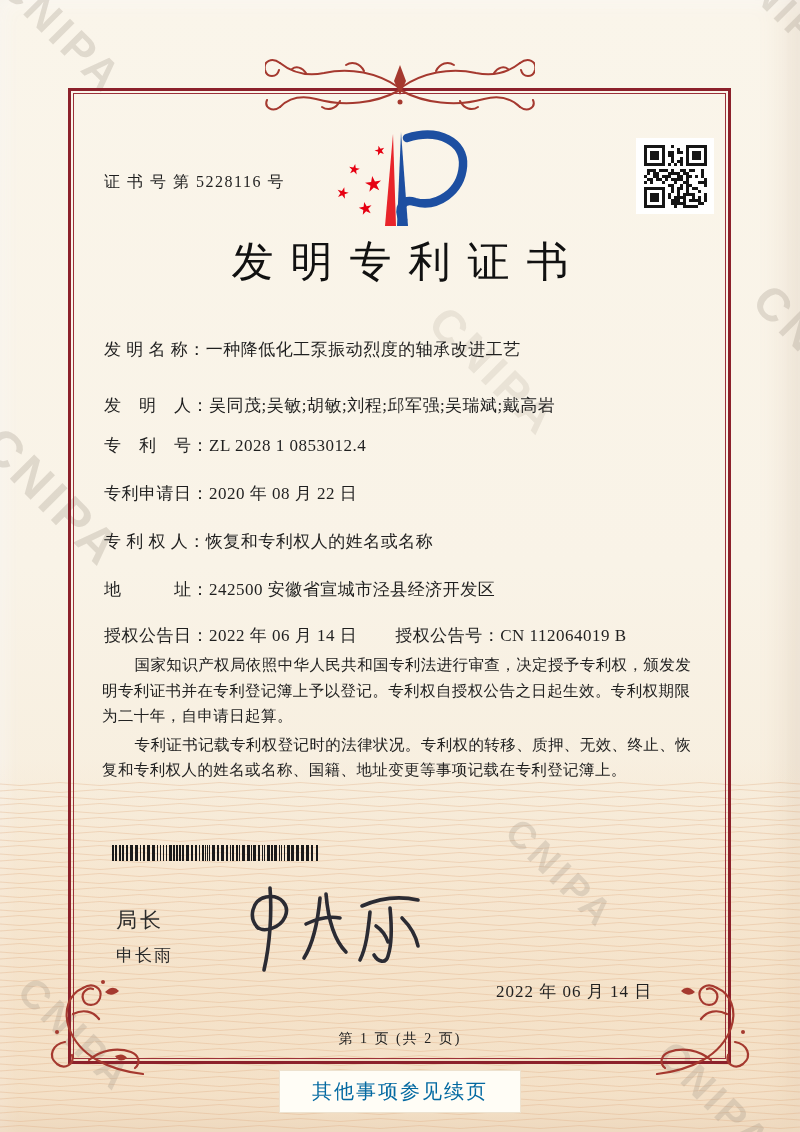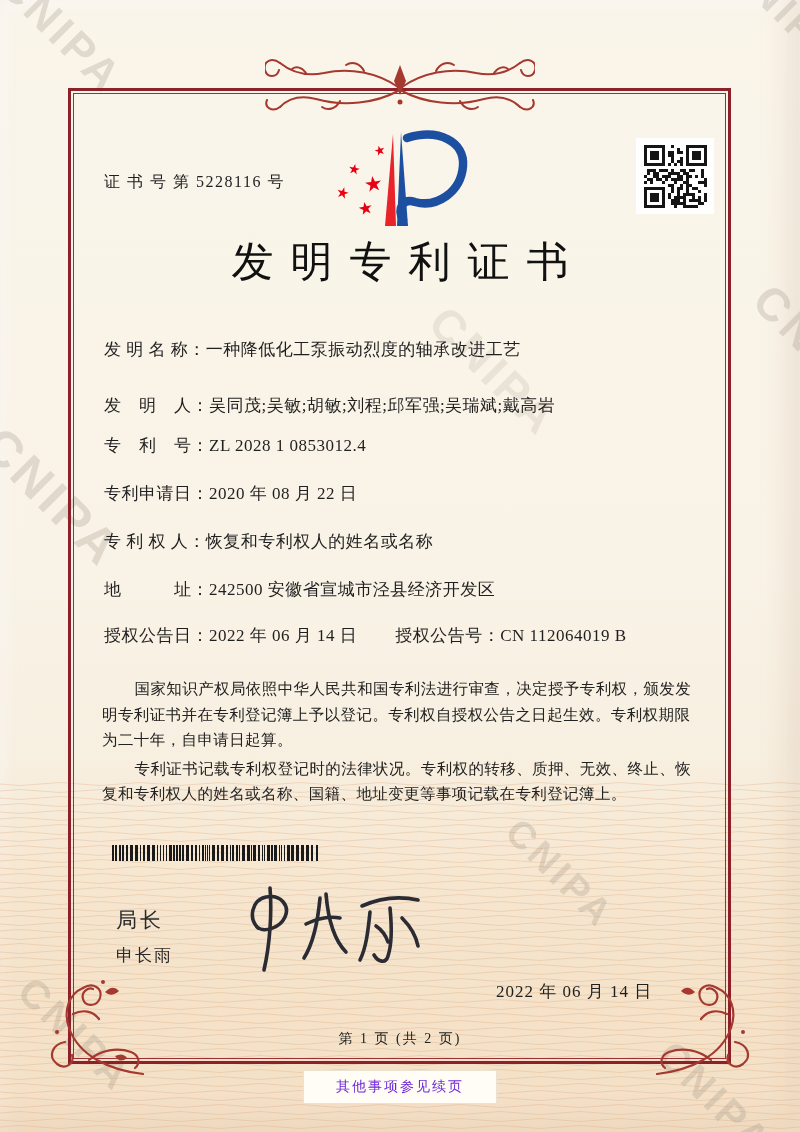--- a/index.html
+++ b/index.html
@@ -36,32 +36,32 @@
   .qr-box{left:636px;top:138px;width:78px;height:76px;background:#ffffff;
     display:flex;align-items:center;justify-content:center;}
   .title{left:0;top:234px;width:100%;text-align:center;font-size:42px;font-weight:normal;
     letter-spacing:17px;padding-left:17px;box-sizing:border-box;color:#111;}
   
   .frow{position:absolute;left:104px;font-size:17px;letter-spacing:0.5px;white-space:nowrap;}
   .frow .flabel{color:#1f1f1f;}
   .frow .fvalue{color:#1f1f1f;}
   .grant-pair{margin-left:38px;}
   
-  .paras{left:102px;top:652px;width:600px;margin-top:24px;}
+  .paras{left:102px;top:652px;width:600px;}
   .paras p{margin:0 0 3px 0;text-indent:2.1em;font-size:15.5px;line-height:25.5px;letter-spacing:0.4px;color:#222;}
   
   .barcode{left:112px;top:845px;}
   
   .sig-title{left:116px;top:906px;font-size:21px;font-family:"Liberation Sans","DejaVu Sans",sans-serif;color:#2a2a2a;letter-spacing:3px;}
   .sig-name{left:116px;top:944px;font-size:17px;font-family:"Liberation Sans","DejaVu Sans",sans-serif;color:#2a2a2a;letter-spacing:2px;}
   .sign-svg{left:228px;top:884px;}
   .date{left:496px;top:980px;font-size:17px;letter-spacing:1px;}
   .page-info{left:0;top:1030px;width:100%;text-align:center;font-size:14px;letter-spacing:2px;color:#222;}
   .footer-note{left:50%;top:1070px;transform:translateX(-50%);
-    background:#fffdf6;border:1px solid #ede2cf;padding:7px 32px;font-size:14px;letter-spacing:2px;color:#6d28d9;}
+    background:#fffdf6;border:1px solid #ede2cf;padding:7px 32px;font-size:20px;letter-spacing:2px;color:#0369a1;}
   .orn{position:absolute;}
 </style>
 </head>
 <body>
 
 <div id="page">
 
   <div class="abs tint"></div>
 
   <svg class="abs" id="waves" style="left:0;top:778px;" width="800" height="354" viewBox="0 0 800 354">

